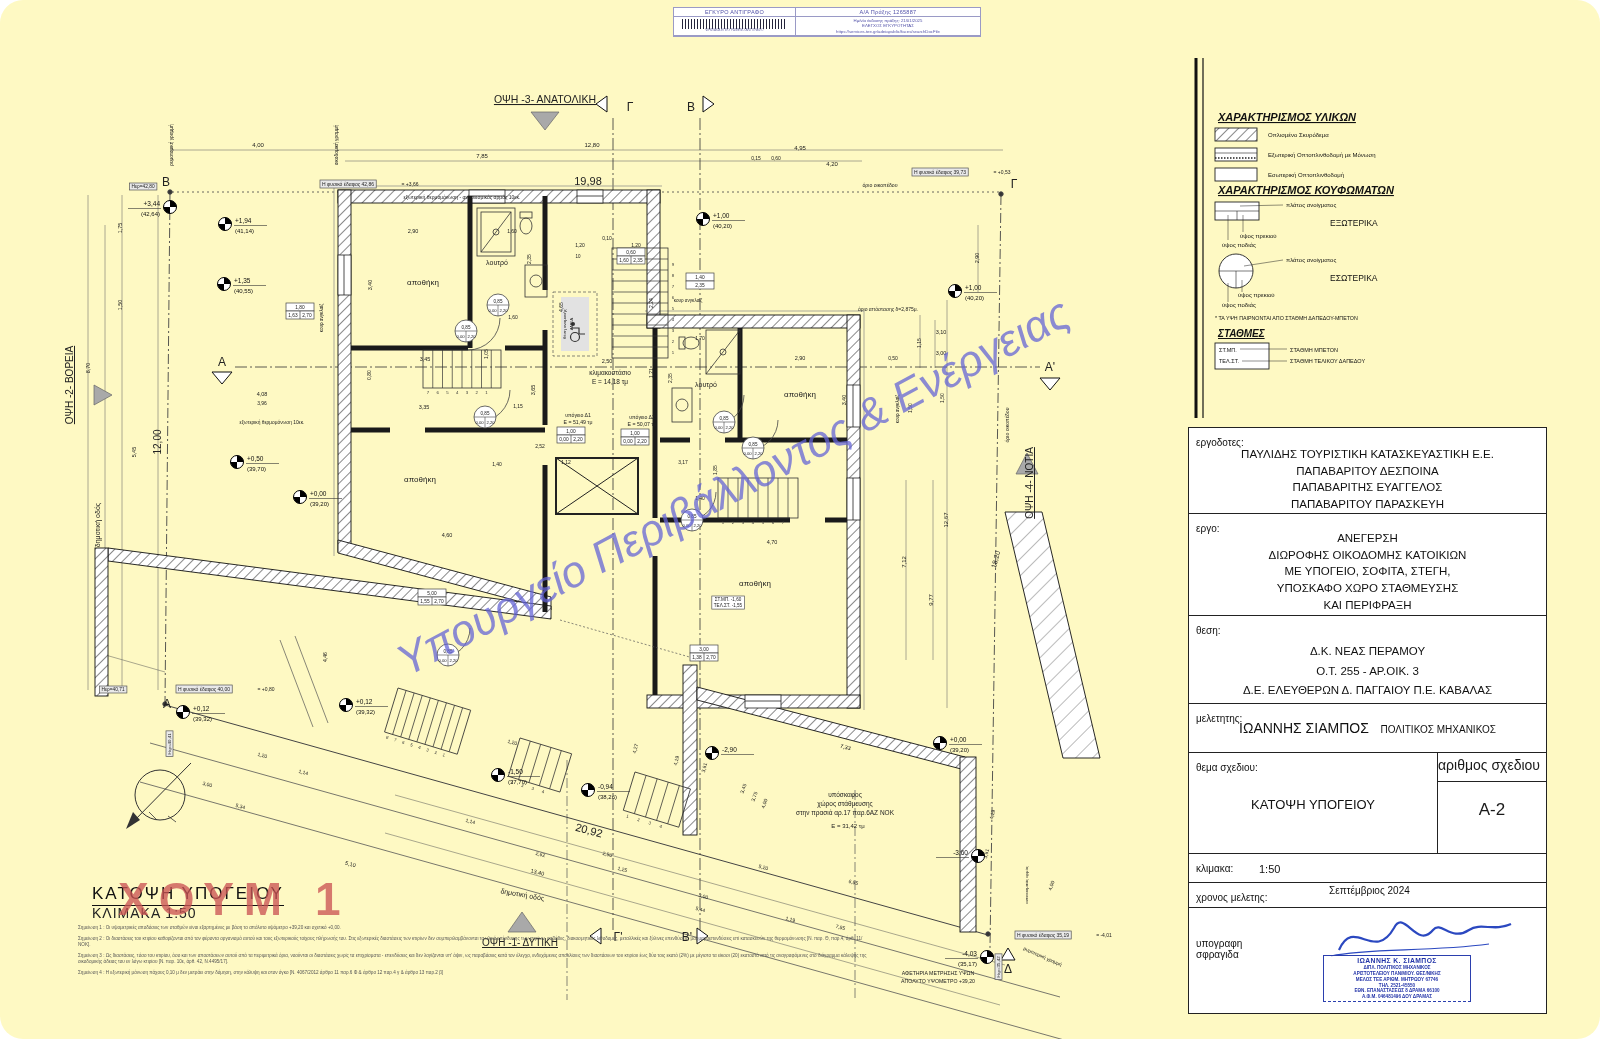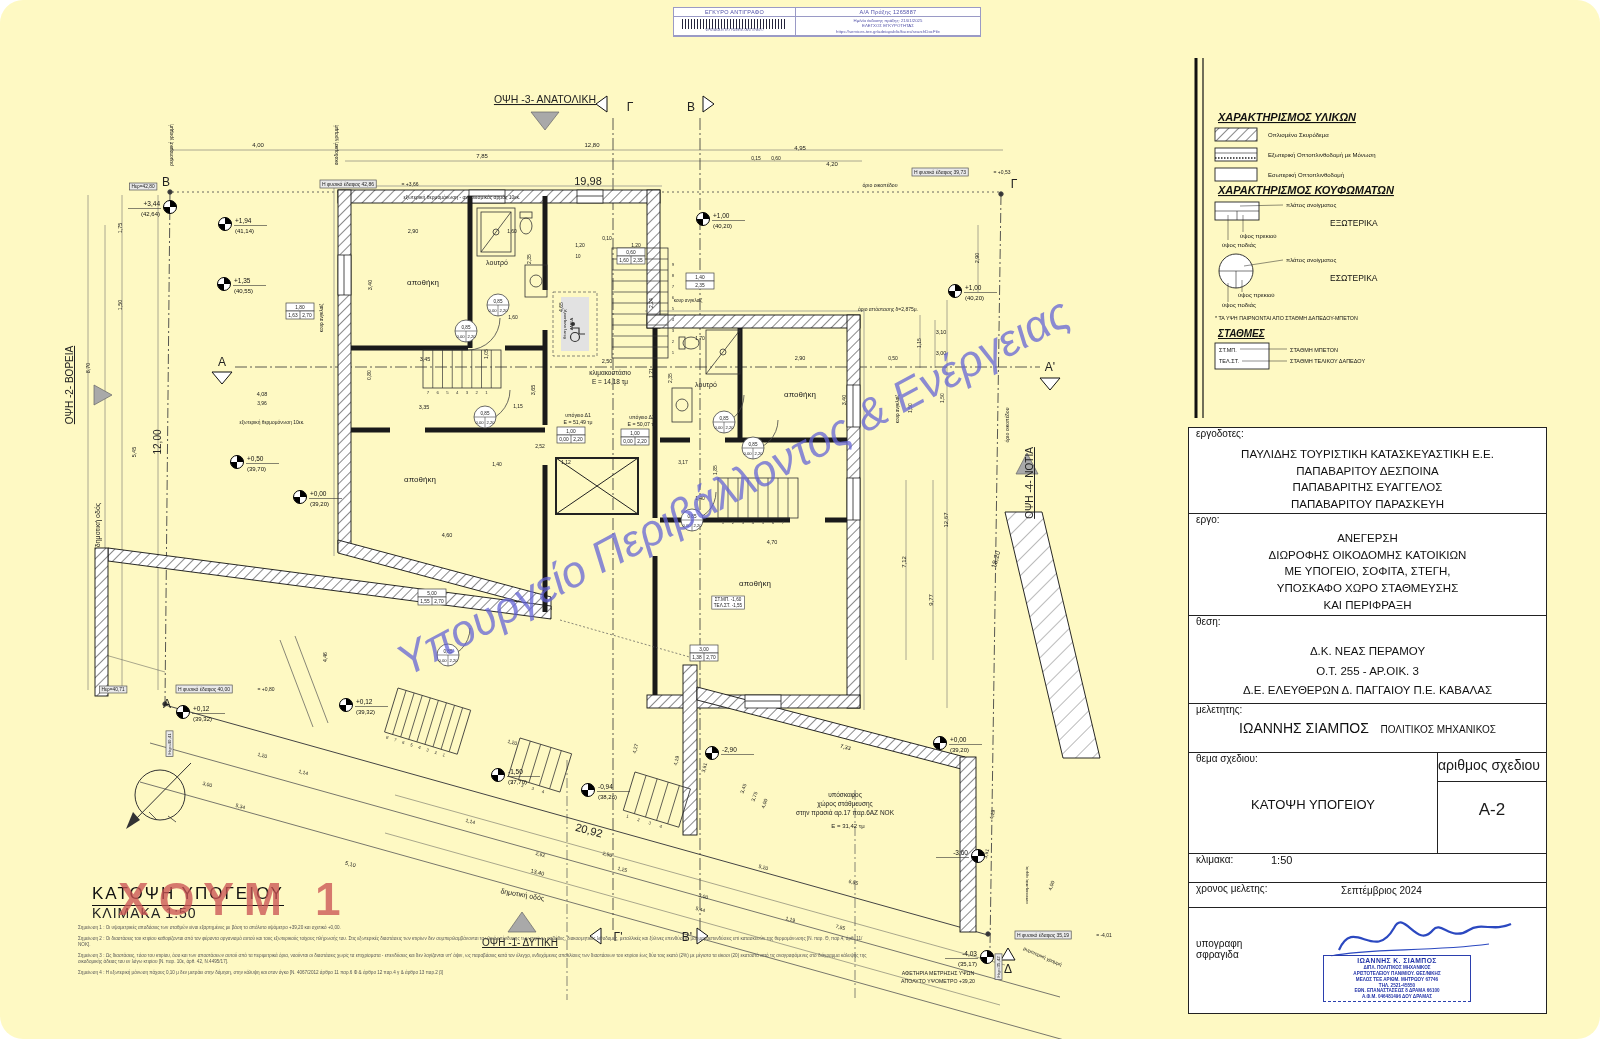--- a/index.html
+++ b/index.html
@@ -11,32 +11,32 @@
           display:grid;grid-template-columns:122px 1fr;font-size:5px;color:#5050a8;background:#fff;}
   .vstamp .cell{border-right:1px solid #9a9ac6;border-bottom:1px solid #9a9ac6;text-align:center;padding:1px 2px;}
   .vstamp .cell:nth-child(2n){border-right:none;}
   .vstamp .ttl{font-size:5.5px;letter-spacing:.3px;}
   .barcode{height:10px;margin:1px 6px 0 6px;background:repeating-linear-gradient(90deg,#23233a 0 1px,transparent 1px 3px);}
   .bc-cap{font-size:3.2px;color:#7070a8;line-height:1.1;}
   .vinfo{font-size:4.3px;line-height:1.25;color:#5050a8;}
   
   .tblock{position:absolute;left:1188px;top:427px;width:357px;height:585px;border:1.6px solid #222;background:#fff;}
   .trow{position:absolute;left:0;width:100%;border-bottom:1.4px solid #222;box-sizing:border-box;}
-  .tlabel{position:absolute;left:7px;top:0;font-size:10px;color:#111;}
+  .tlabel{position:absolute;left:7px;top:9px;font-size:10px;color:#111;}
   .tcenter{position:absolute;left:0;right:0;text-align:center;color:#111;}
   .owners{top:18px;font-size:11.5px;line-height:1.45;}
   .proj{top:16px;font-size:11.5px;line-height:1.45;}
   .loc{top:26px;font-size:11.5px;line-height:1.7;}
   .desig{top:16px;font-size:14px;}
   .desig small{font-size:10px;}
   .subj{top:44px;font-size:13px;}
   .numcell{position:absolute;right:0;top:0;width:109px;height:100%;border-left:1.4px solid #222;box-sizing:border-box;}
   .numcell .nlab{display:block;text-align:left;font-size:14px;padding-top:4px;border-bottom:1.4px solid #222;height:29px;box-sizing:border-box;line-height:1.2;}
   .numcell .nval{display:block;text-align:center;font-size:17px;padding-top:18px;}
-  .inline-val{font-size:11px;margin-left:12px;}
+  .inline-val{font-size:11px;}
   .sigrow{border-bottom:none;}
   .prostamp{position:absolute;left:134px;top:47px;width:146px;border:1.5px solid #2b3fae;border-bottom:1px dashed #2b3fae;
             color:#2233a8;text-align:center;font-weight:bold;line-height:1.25;padding:1px 0;background:rgba(255,255,255,.6);}
   .prostamp .l0{font-size:6.8px;letter-spacing:.4px;}
   .prostamp .ln{font-size:4.6px;}
   
   .ftitle{position:absolute;left:92px;top:884px;font-size:17px;letter-spacing:2px;color:#111;
           border-bottom:1.6px solid #111;padding-bottom:1px;}
   .fscale{position:absolute;left:92px;top:905px;font-size:14px;letter-spacing:1px;color:#222;}
   .redmark{position:absolute;left:118px;top:872px;font-size:46px;font-weight:bold;letter-spacing:10px;

